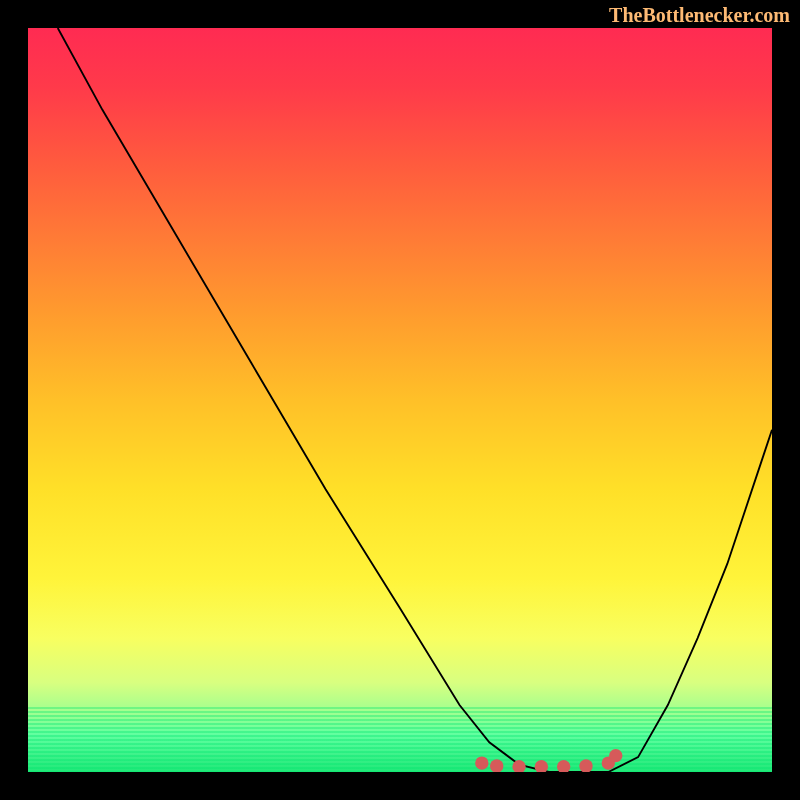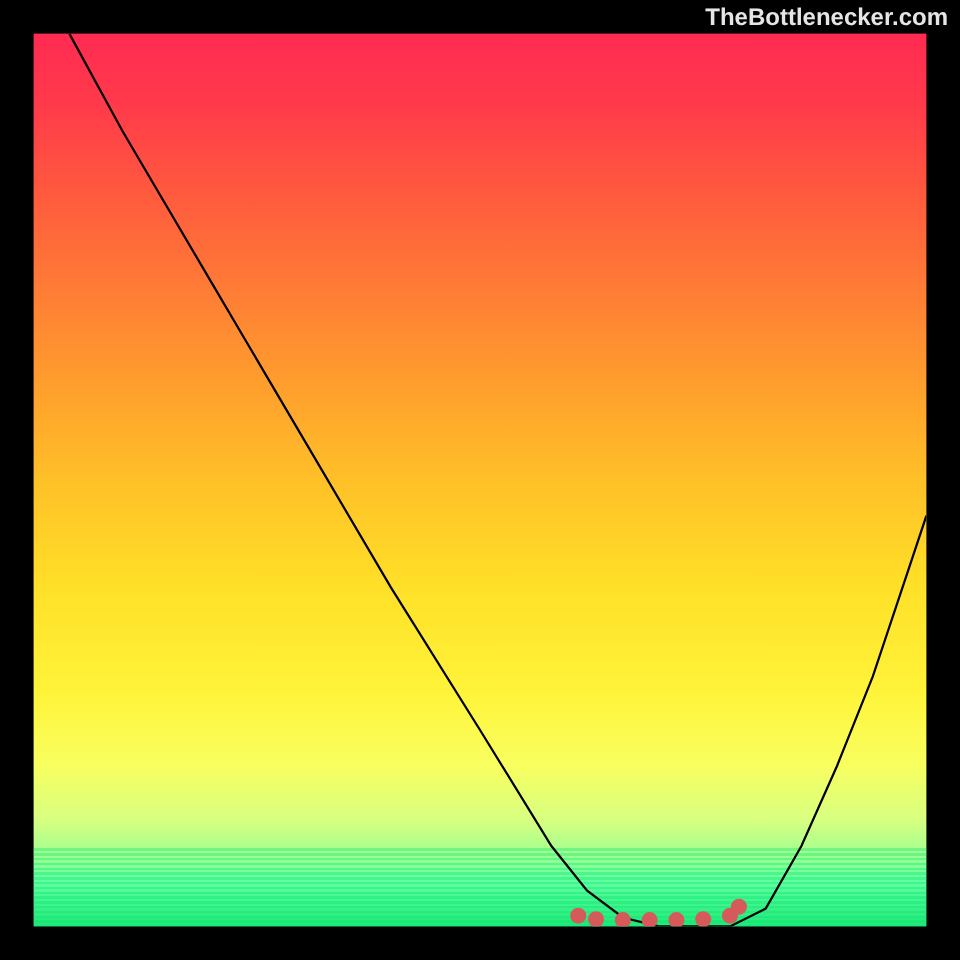--- a/index.html
+++ b/index.html
@@ -8,22 +8,22 @@
     width: 800px;
     height: 800px;
     background: #000;
     position: relative;
     overflow: hidden;
   }
   .watermark {
     position: absolute;
     top: 4px;
     right: 10px;
-    color: #e5e5e5;
-    font-family: Liberation Sans, sans-serif;
+    color: #fdba74;
+    font-family: Liberation Serif, serif;
     font-size: 20px;
     font-weight: bold;
     z-index: 2;
   }
   .plot {
     position: absolute;
     left: 28px;
     top: 28px;
     width: 744px;
     height: 744px;

